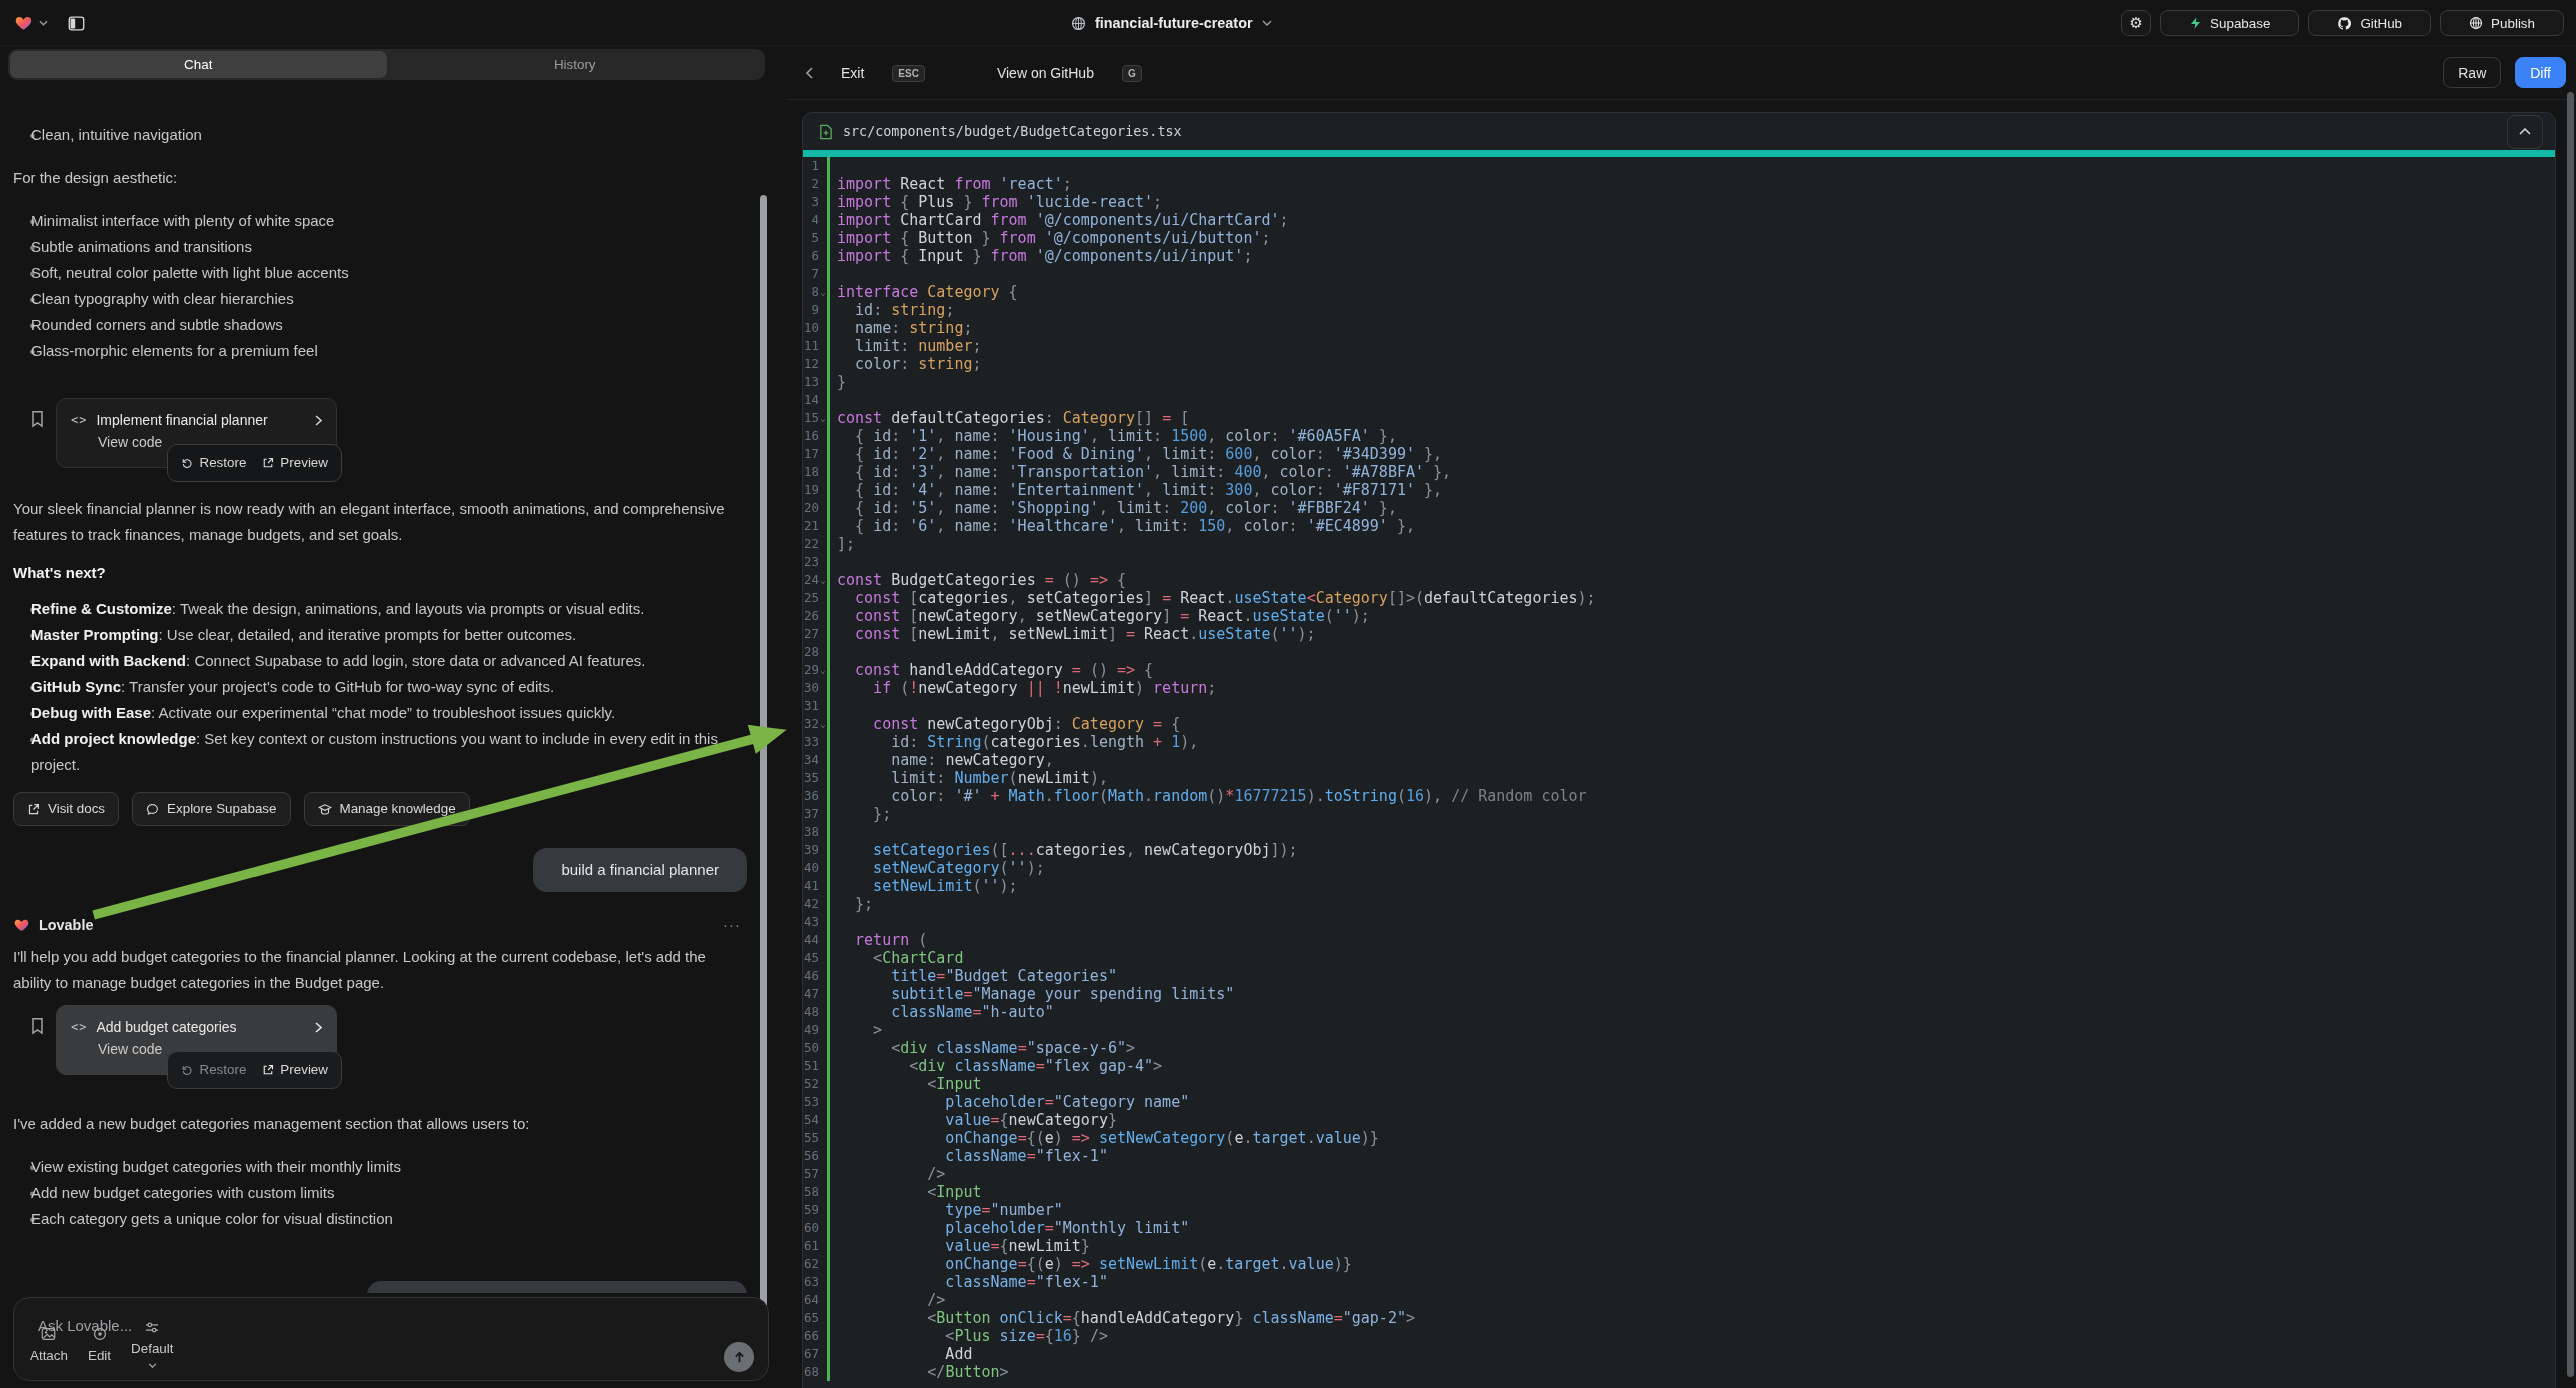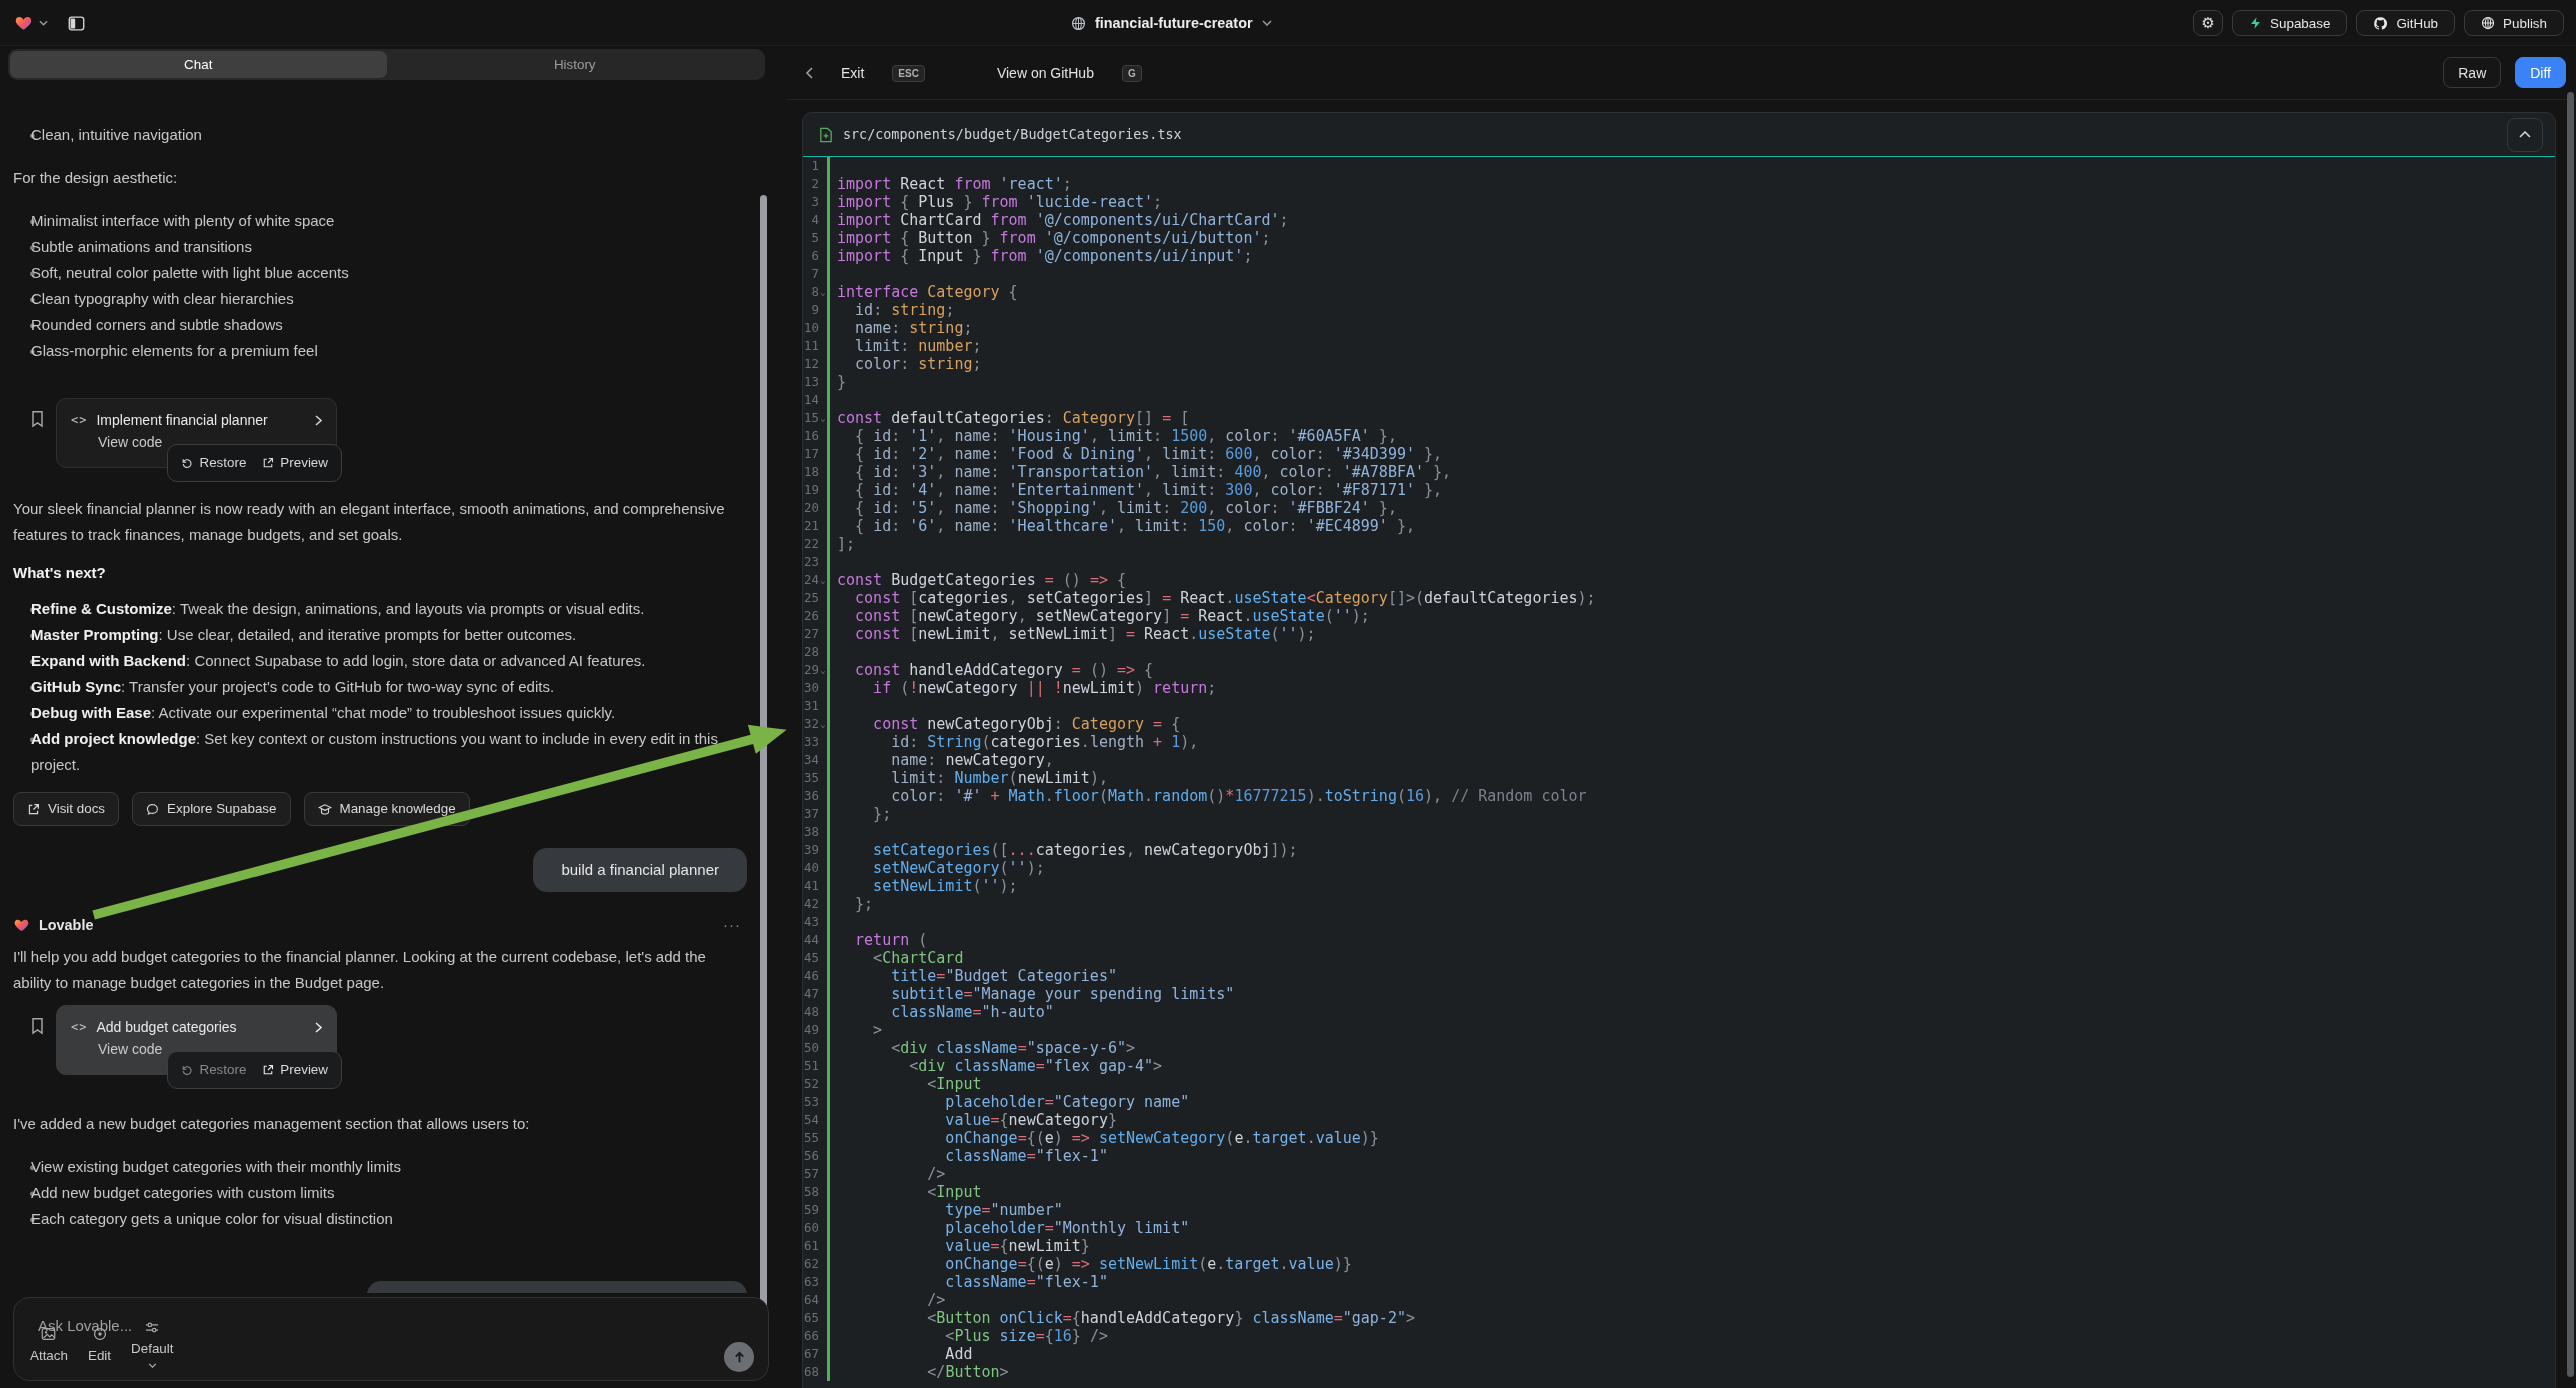--- a/index.html
+++ b/index.html
@@ -10,21 +10,21 @@
 
   
   .topbar { position:absolute; top:0; left:0; right:0; height:46px;
             border-bottom:1px solid #1e1e1e; }
   .tb-left { position:absolute; left:14px; top:0; height:46px; display:flex; align-items:center; gap:6px; }
   .logo-chev { color:#9a9a9a; }
   .panel-toggle { width:28px; height:28px; border-radius:7px; display:flex; align-items:center; justify-content:center; margin-left:8px; cursor:pointer; }
   .project { position:absolute; left:1071px; top:0; height:46px; display:flex; align-items:center; gap:9px; }
   .project-title { font-size:14.4px; color:#ececec; font-weight:700; }
   .tb-right { position:absolute; right:12px; top:10px; display:flex; gap:9px; align-items:center; }
-  .tb-btn { height:26px; display:flex; align-items:center; gap:8px; padding:0 16px;
+  .tb-btn { height:26px; display:flex; align-items:center; gap:8px; padding:0 28px;
             border:1px solid #3a3a3a; border-radius:8px; background:#181818;
             font-size:13.4px; color:#e8e8e8; cursor:pointer; }
   .tb-btn.icon-only { width:30px; padding:0; justify-content:center; font-size:15px; color:#e0e0e0; }
 
   
   .chat { position:absolute; left:0; top:46px; width:787px; bottom:0; }
   .tabs { position:absolute; left:8px; top:3px; width:757px; height:31px; background:#272727;
           border-radius:9px; display:grid; grid-template-columns:1fr 1fr; padding:2px; }
   .tab { display:flex; align-items:center; justify-content:center; font-size:13.4px;
          color:#9b9b9b; border-radius:7px; cursor:pointer; }
@@ -88,21 +88,21 @@
          border-radius:4px; padding:2px 5px; font-weight:700; }
   .cp-gap { width:16px; }
   .cp-right { position:absolute; right:10px; top:11px; display:flex; gap:14px; }
   .cp-btn { height:31px; display:flex; align-items:center; padding:0 14px; border-radius:8px;
             font-size:14px; color:#e3e3e3; border:1px solid #3a3a3a; background:#161616; cursor:pointer; }
   .cp-btn.primary { background:#3b82f6; border-color:#3b82f6; color:#fff; }
 
   .filecard { position:absolute; left:15px; right:20px; top:66px; bottom:-12px;
               background:#1d2023; border:1px solid #2c2f33; border-radius:10px; overflow:hidden; }
   .fc-head { height:44px; display:flex; align-items:center; gap:10px; padding:0 12px 0 16px;
-             border-bottom:1px solid #14b8a6; }
+             border-bottom:7px solid #14b8a6; }
   .fc-path { font-family:"DejaVu Sans Mono", monospace; font-size:13.4px; color:#ced3da; }
   .fc-collapse { margin-left:auto; width:36px; height:34px; border:1px solid #34373b; border-radius:8px;
                  display:flex; align-items:center; justify-content:center; cursor:pointer; }
   .code { position:relative; font-family:"DejaVu Sans Mono", monospace; font-size:15px; line-height:18px; }
   .gbar { position:absolute; left:24px; top:0; bottom:0; width:3px; background:#4fb153; }
   .ln { display:flex; height:18px; white-space:pre; }
   .num { width:16px; flex:none; text-align:right; color:#68707a; font-size:12.4px; }
   .fold { width:8px; flex:none; color:#6e7681; font-size:9px; text-align:center; }
   .txt { padding-left:10px; white-space:pre; }
   .tk-k{color:#c678dd} .tk-i{color:#ced4dc} .tk-t{color:#d7a15f} .tk-p{color:#8a929c}

